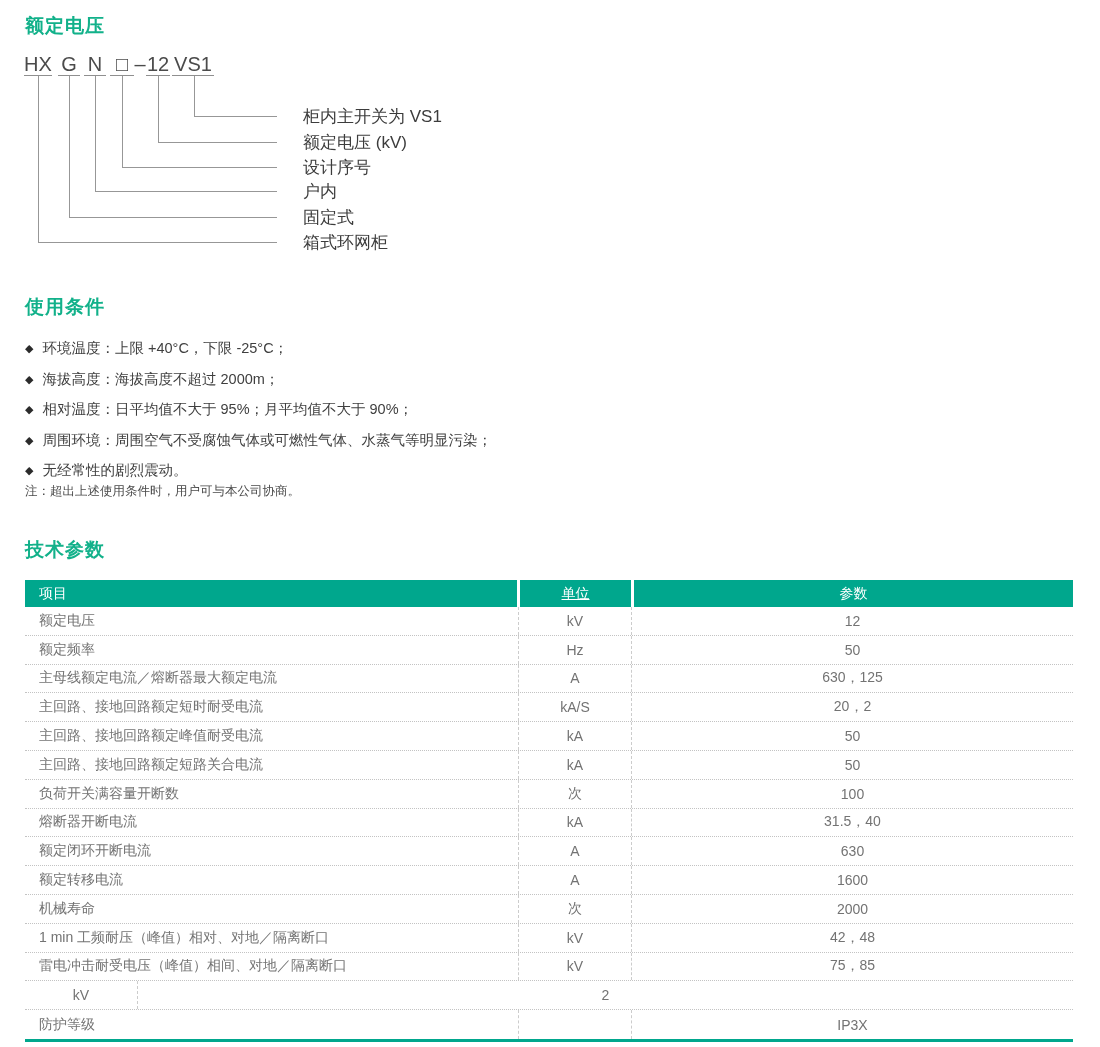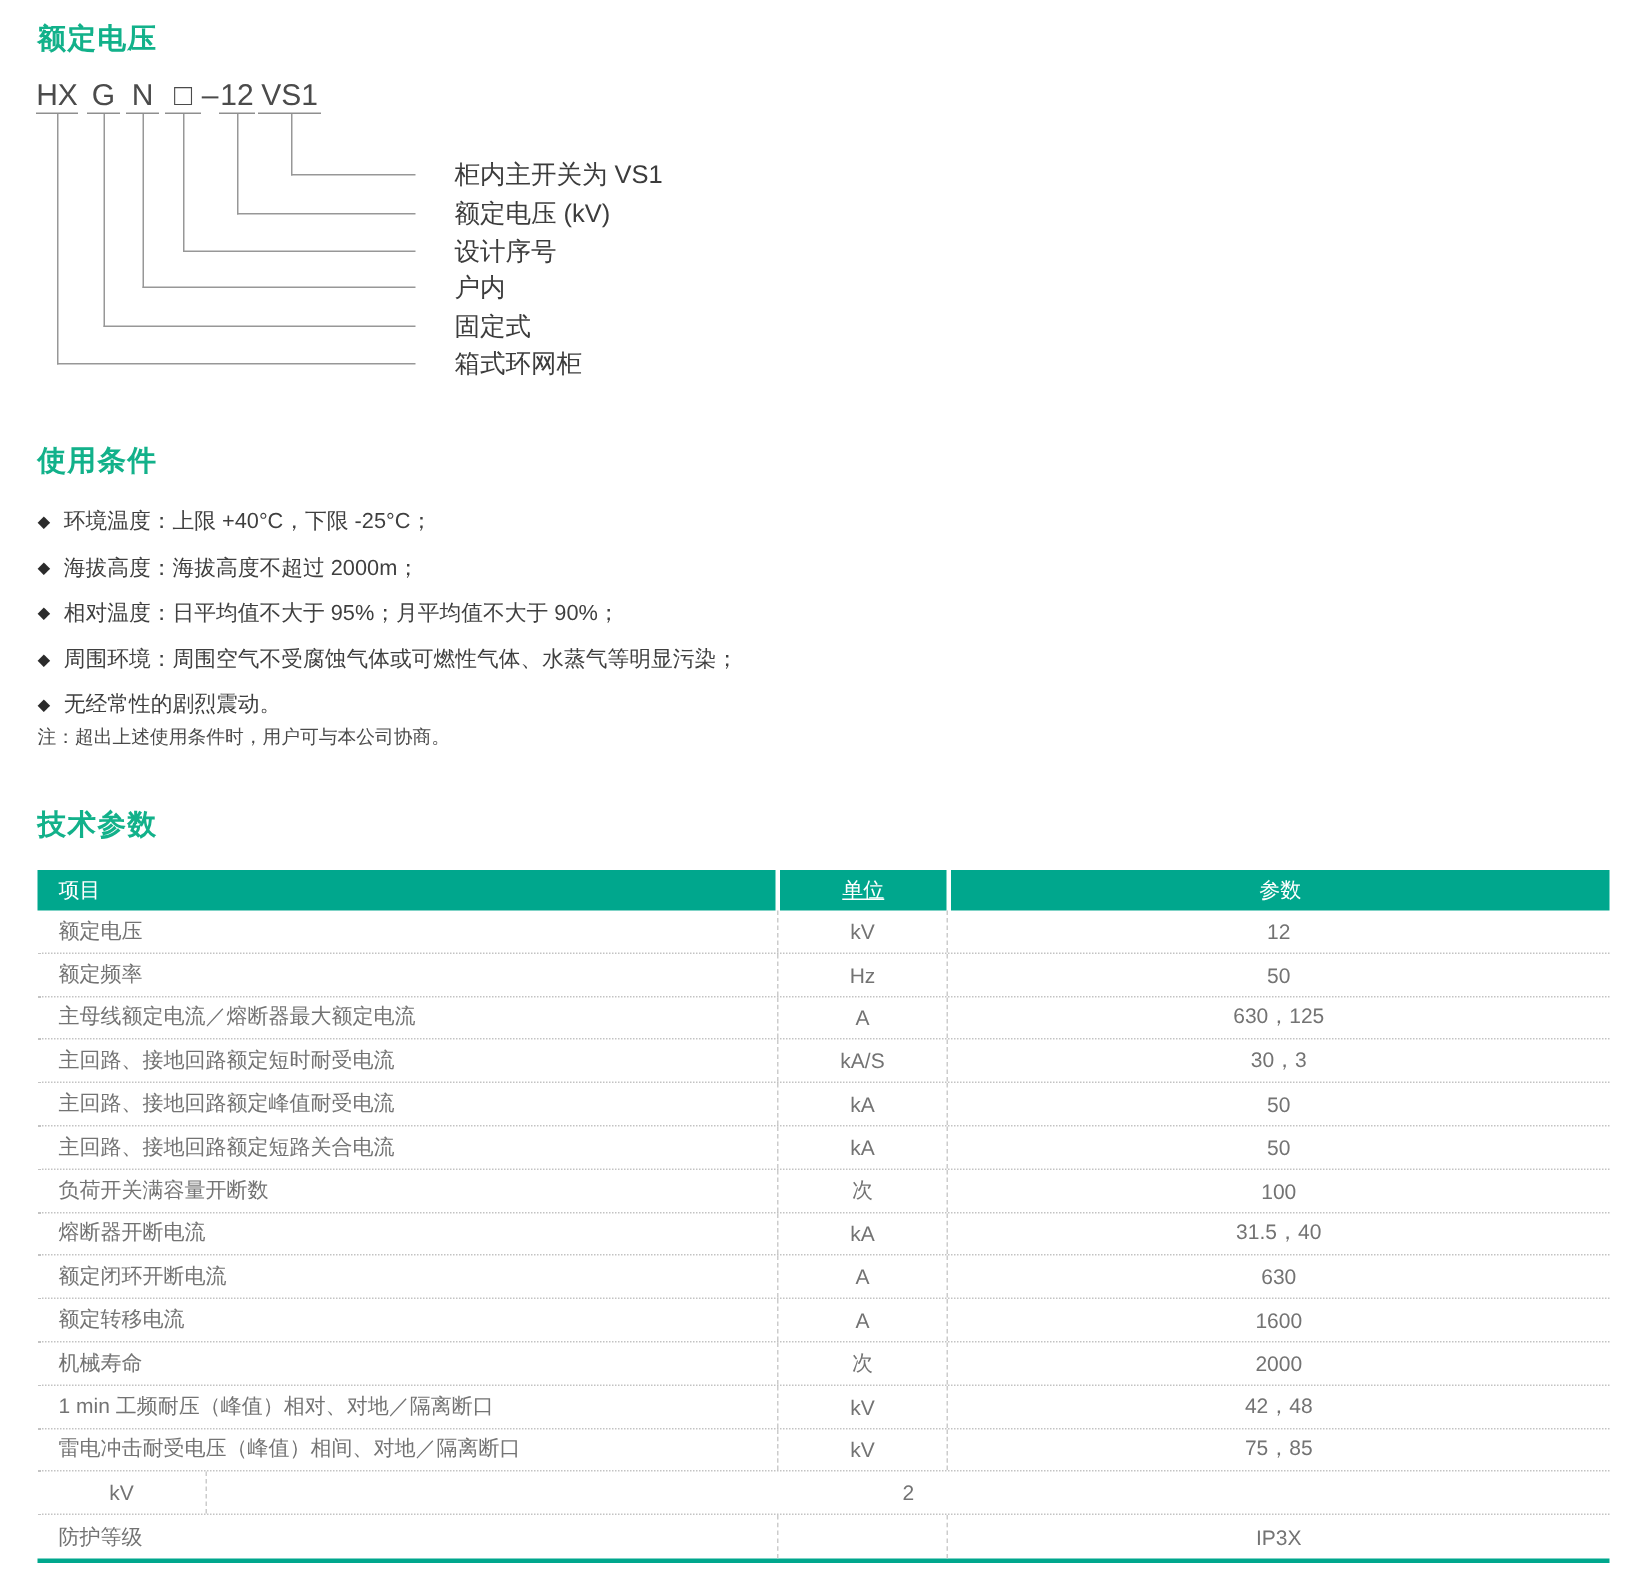--- a/index.html
+++ b/index.html
@@ -131,21 +131,21 @@
           <div class="cell c3">50</div>
         </div>
         <div class="t-row">
           <div class="cell c1">主母线额定电流／熔断器最大额定电流</div>
           <div class="cell c2">A</div>
           <div class="cell c3">630，125</div>
         </div>
         <div class="t-row">
           <div class="cell c1">主回路、接地回路额定短时耐受电流</div>
           <div class="cell c2">kA/S</div>
-          <div class="cell c3">30，3</div>
+          <div class="cell c3">20，2</div>
         </div>
         <div class="t-row">
           <div class="cell c1">主回路、接地回路额定峰值耐受电流</div>
           <div class="cell c2">kA</div>
           <div class="cell c3">50</div>
         </div>
         <div class="t-row">
           <div class="cell c1">主回路、接地回路额定短路关合电流</div>
           <div class="cell c2">kA</div>
           <div class="cell c3">50</div>

